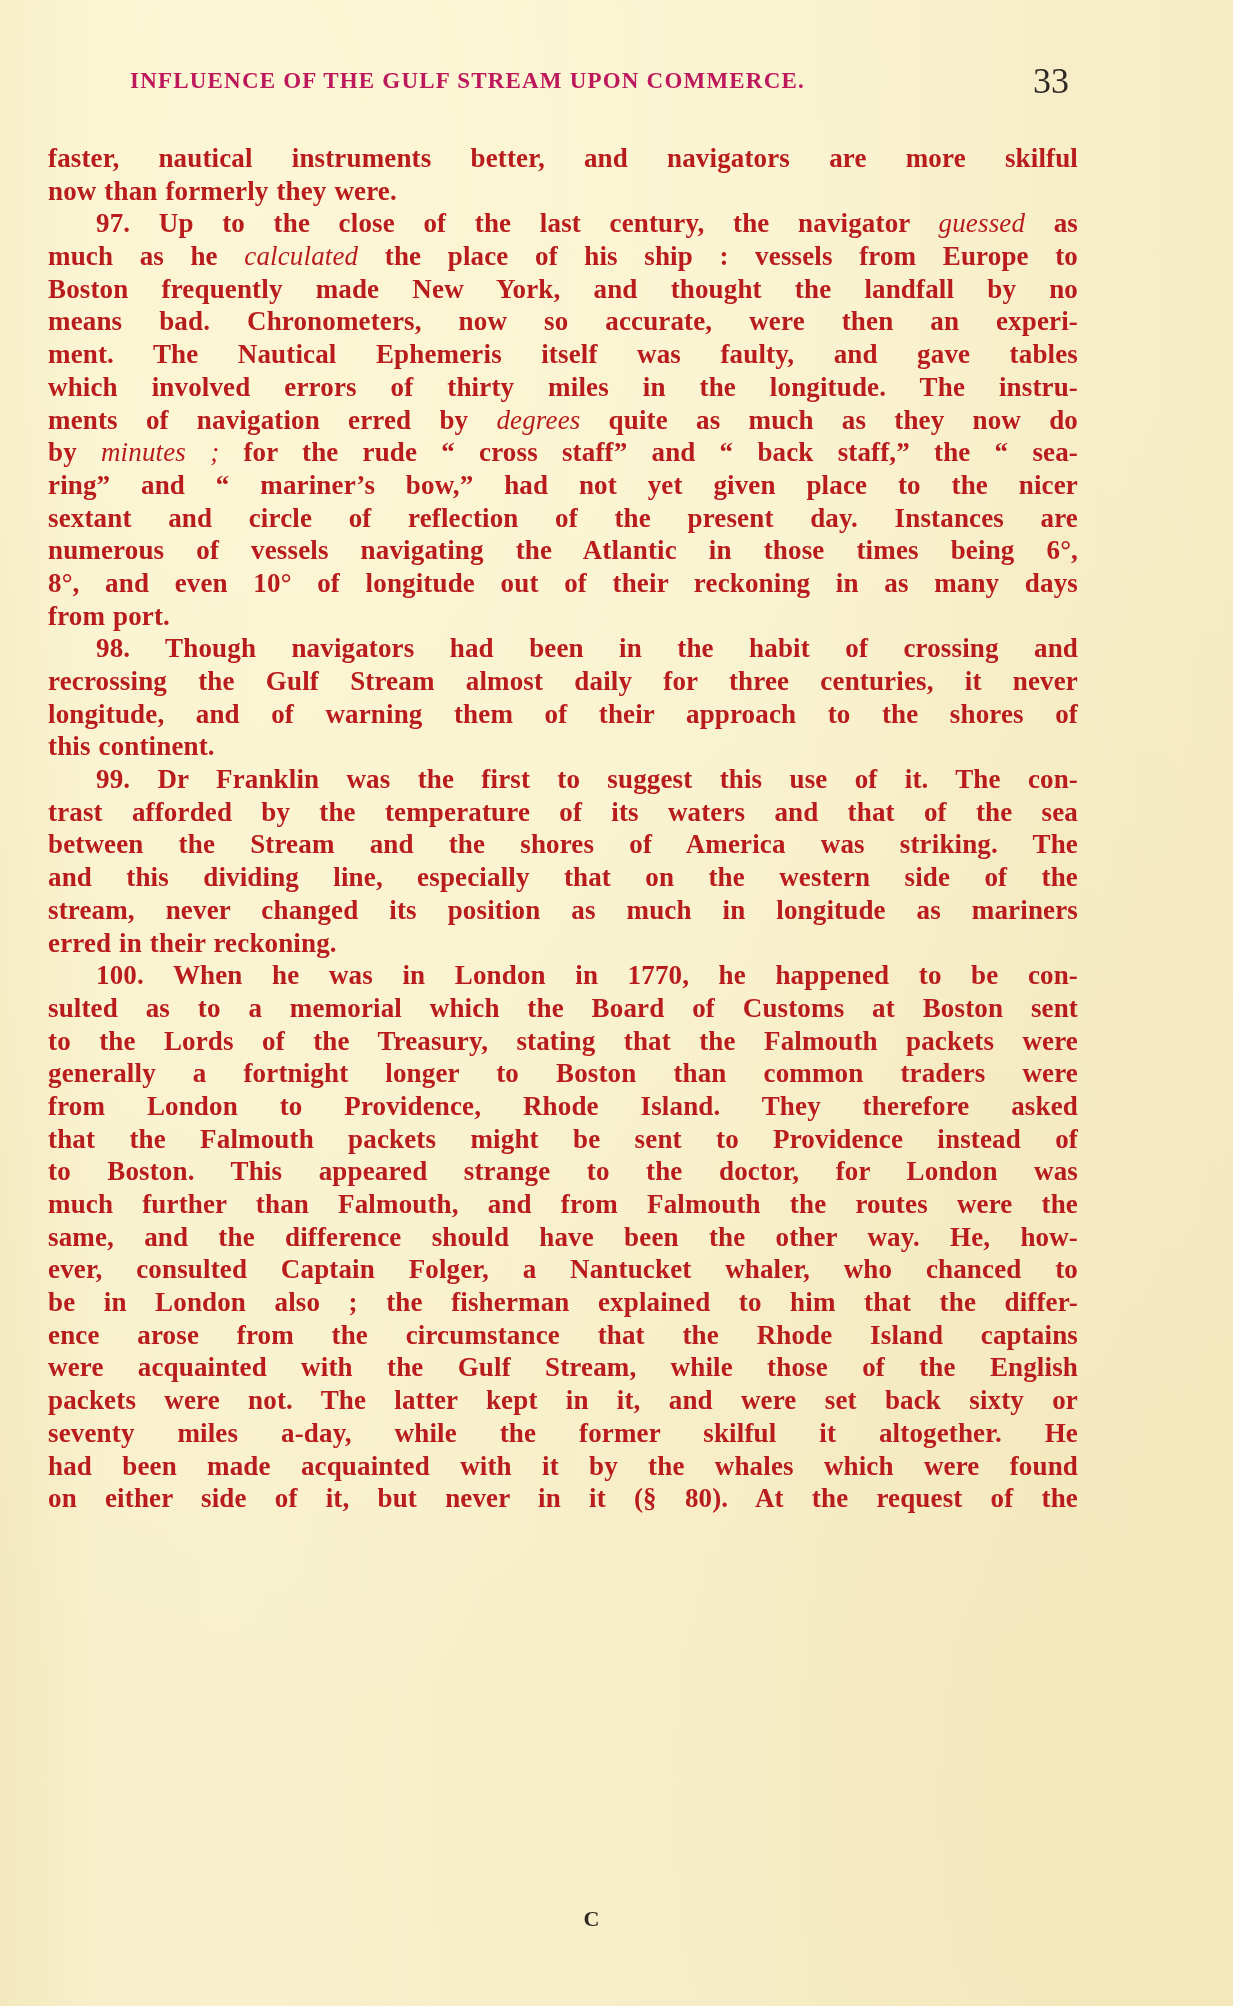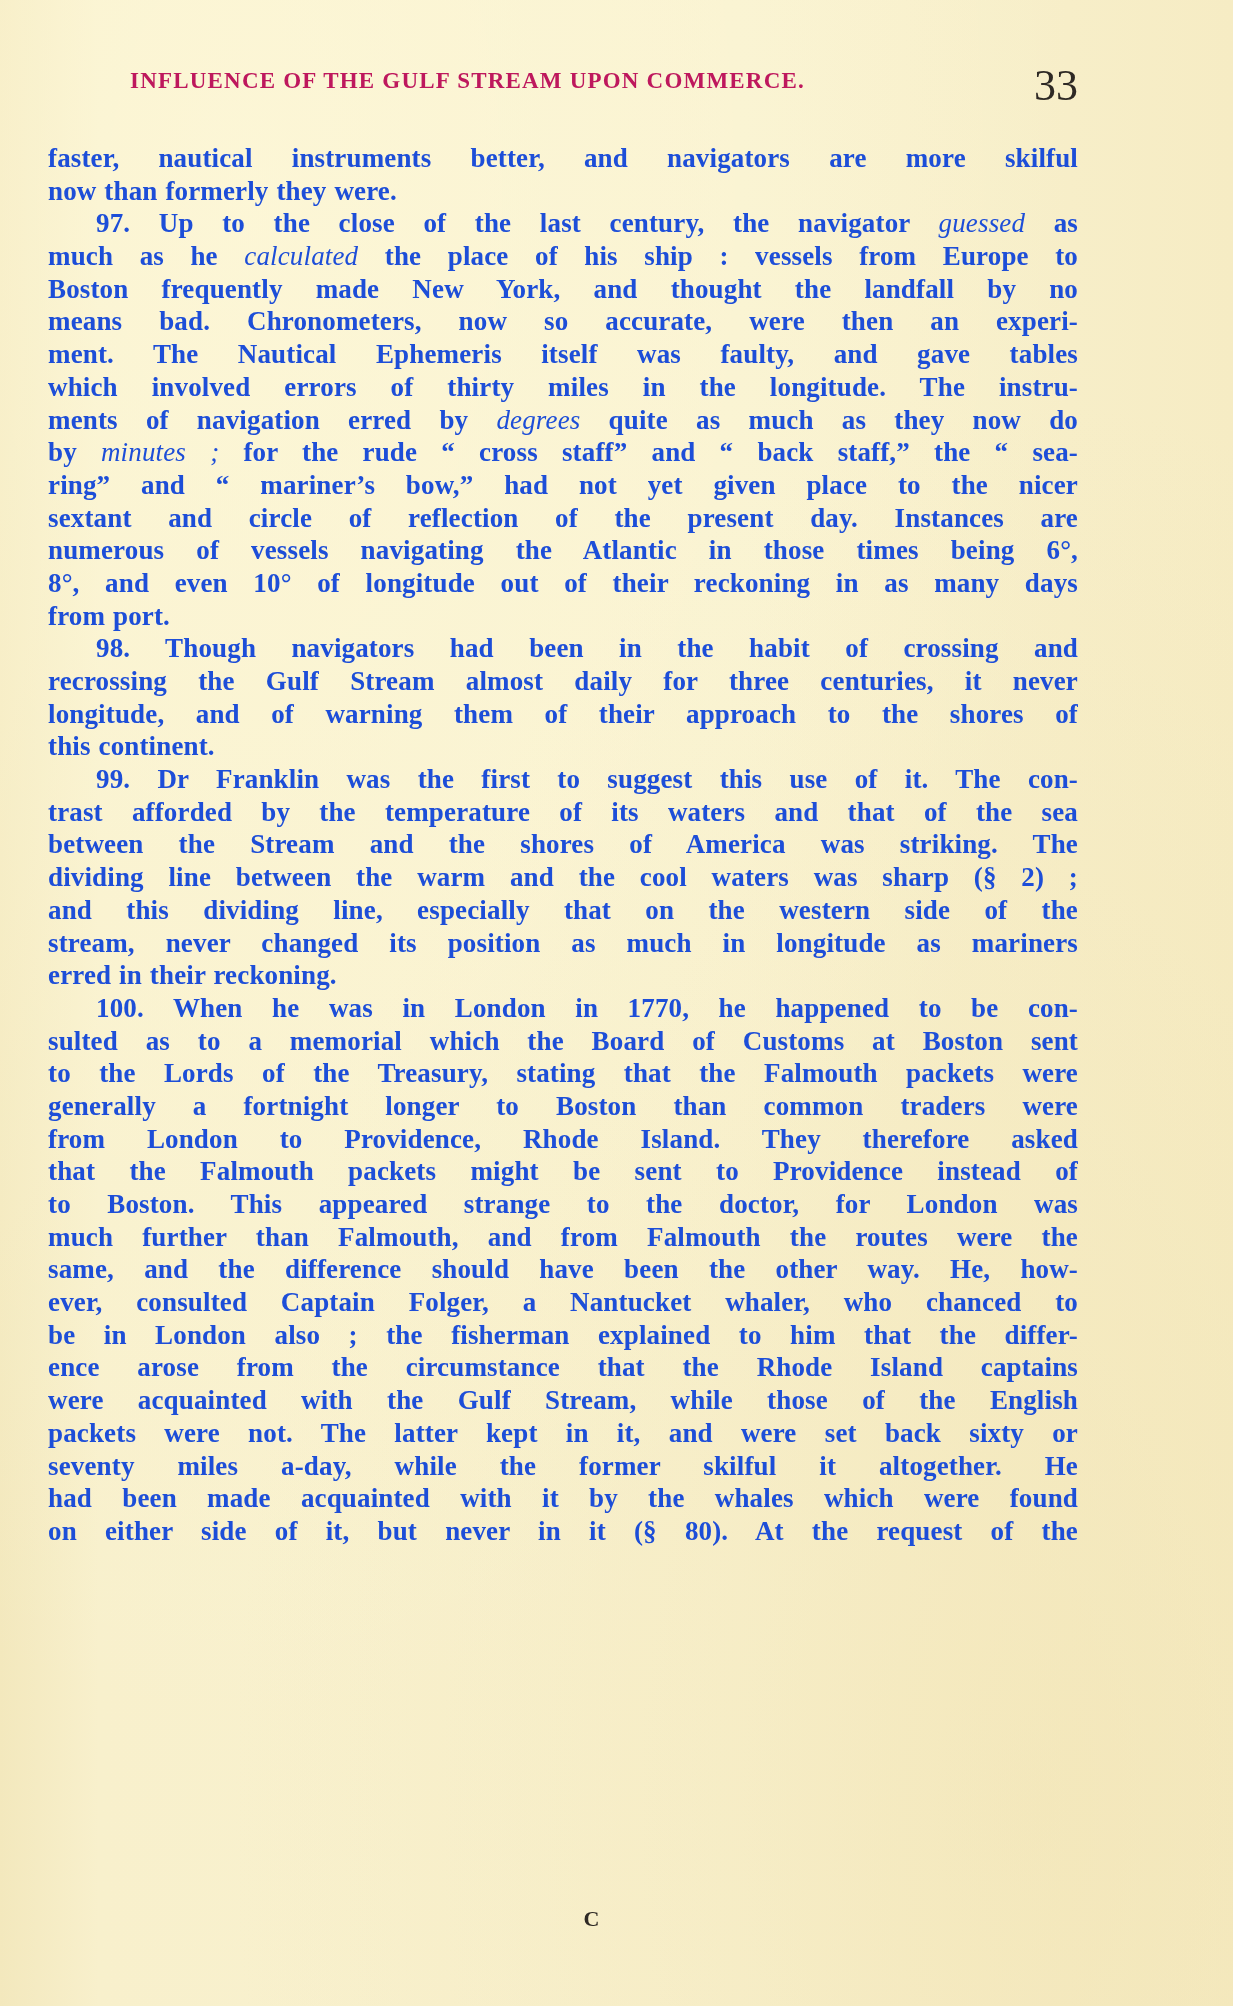--- a/index.html
+++ b/index.html
@@ -39,39 +39,39 @@
       top: 8px;
       font-family: "Liberation Serif", "DejaVu Serif", serif;
       font-size: 23px;
       letter-spacing: 1.2px;
       font-weight: 700;
       color: #be185d;
       white-space: nowrap;
     }
     .page-number {
       position: absolute;
-      right: 0;
+      right: 9px;
       top: 0;
       font-family: "Liberation Serif", "DejaVu Serif", serif;
-      font-size: 44px;
+      font-size: 36px;
       color: #2e2924;
     }
     .body-text {
       position: absolute;
       left: 48px;
       top: 142px;
       width: 1030px;
     }
     .line {
       height: 32.7px;
       line-height: 32.7px;
       font-family: "Liberation Serif", "DejaVu Serif", serif;
       font-size: 27px;
       font-weight: 700;
-      color: #1d4ed8;
+      color: #b91c1c;
       white-space: nowrap;
       text-align: justify;
       text-align-last: justify;
       letter-spacing: 0.15px;
       word-spacing: 1px;
     }
     .line.last {
       text-align-last: left;
     }
     .line.indent {
@@ -121,21 +121,20 @@
       <div class="line">numerous of vessels navigating the Atlantic in those times being 6°,</div>
       <div class="line">8°, and even 10° of longitude out of their reckoning in as many days</div>
       <div class="line last">from port.</div>
       <div class="line indent">98. Though navigators had been in the habit of crossing and</div>
       <div class="line">recrossing the Gulf Stream almost daily for three centuries, it never</div>
       <div class="line">longitude, and of warning them of their approach to the shores of</div>
       <div class="line last">this continent.</div>
       <div class="line indent">99. Dr Franklin was the first to suggest this use of it.  The con-</div>
       <div class="line">trast afforded by the temperature of its waters and that of the sea</div>
       <div class="line">between the Stream and the shores of America was striking.  The</div>
-      <div class="line">dividing line between the warm and the cool waters was sharp (§ 2) ;</div>
       <div class="line">and this dividing line, especially that on the western side of the</div>
       <div class="line">stream, never changed its position as much in longitude as mariners</div>
       <div class="line last">erred in their reckoning.</div>
       <div class="line indent">100. When he was in London in 1770, he happened to be con-</div>
       <div class="line">sulted as to a memorial which the Board of Customs at Boston sent</div>
       <div class="line">to the Lords of the Treasury, stating that the Falmouth packets were</div>
       <div class="line">generally a fortnight longer to Boston than common traders were</div>
       <div class="line">from London to Providence, Rhode Island.  They therefore asked</div>
       <div class="line">that the Falmouth packets might be sent to Providence instead of</div>
       <div class="line">to Boston.  This appeared strange to the doctor, for London was</div>

